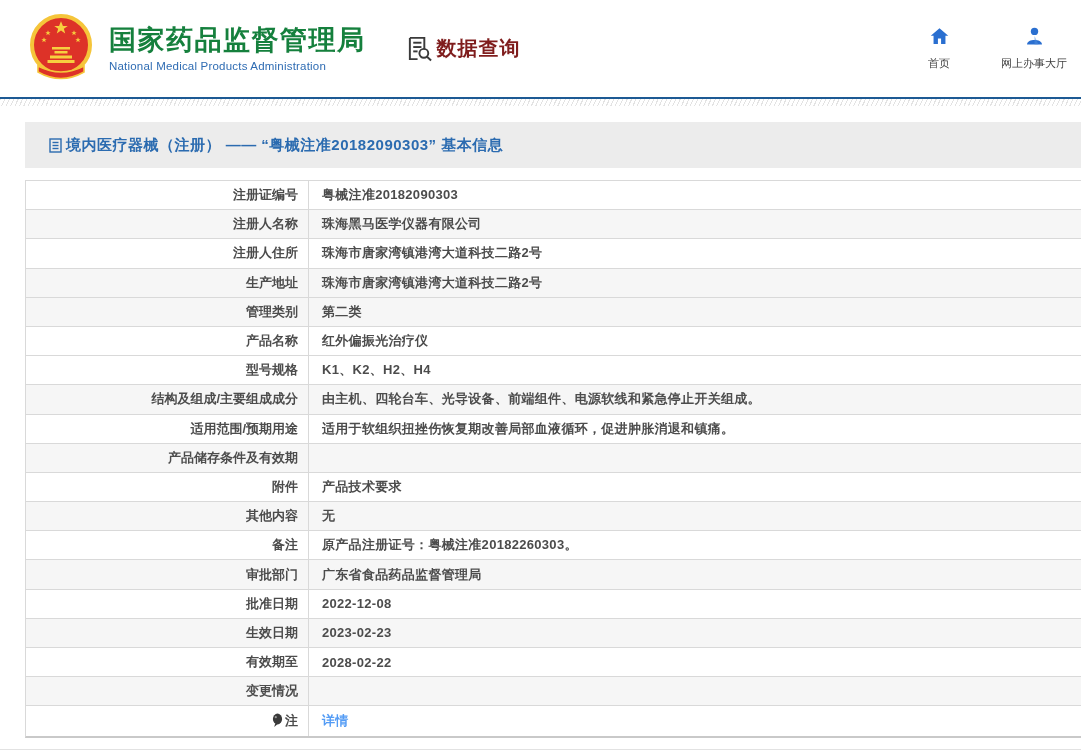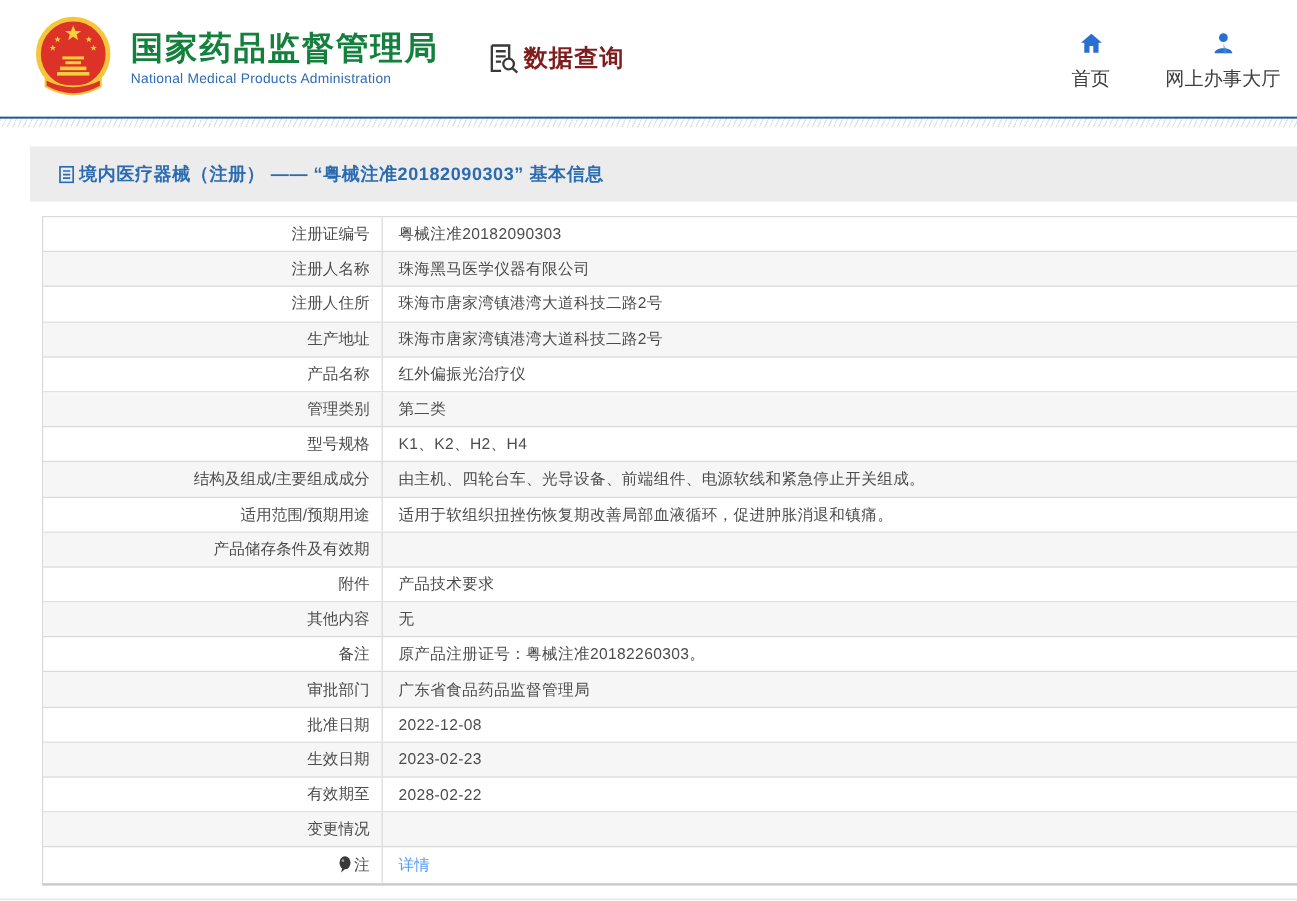--- a/index.html
+++ b/index.html
@@ -24,43 +24,44 @@
   .data-query {
     display:flex; align-items:center; margin-left:40px; cursor:pointer;
   }
   .data-query svg { width:27px; height:27px; }
   .data-query-label { font-size:20px; font-weight:600; color:#7f1d1d; margin-left:4px; letter-spacing:1px; }
   .header-nav {
     position:absolute; right:14px; top:26px; display:flex; gap:38px;
   }
   .nav-item { display:flex; flex-direction:column; align-items:center; cursor:pointer; min-width:48px; }
   .nav-item svg { width:21px; height:21px; }
-  .nav-label { font-size:16px; color:#3f3f3f; margin-top:9px; white-space:nowrap; }
+  .nav-label { font-size:11px; color:#3f3f3f; margin-top:9px; white-space:nowrap; }
 
   
   .top-line { height:2px; background:#1d5a94; width:100%; }
   .hatch {
     height:7px; width:100%;
     background:repeating-linear-gradient(115deg,#e3e3e3 0 1px,#ffffff 1px 4px);
   }
 
   
   .main { margin-left:25px; padding-top:16px; }
   .title-bar {
     height:46px; background:#ececec; display:flex; align-items:center;
     padding-left:24px;
   }
   .title-bar .doc-icon { flex:0 0 auto; margin-right:4px; display:flex; }
   .page-title { font-size:15px; font-weight:bold; color:#2b6bb0; letter-spacing:0.5px; }
 
   
   .info-table {
-    margin-left:10px; margin-top:12px;
+    margin-top:12px;
     border-top:1px solid #d9d9d9; border-left:1px solid #d9d9d9;
     border-bottom:2px solid #c9c9c9;
+    font-weight:bold;
   }
   .row { display:flex; height:29.2px; border-bottom:1px solid #d9d9d9; }
   .row:last-child { border-bottom:none; }
   .row.alt { background:#f6f6f6;justify-content:center; }
   .row-label {
     width:283px; flex:0 0 auto; border-right:1px solid #d9d9d9;
     display:flex; align-items:center; justify-content:flex-end;
     padding-right:10px; font-size:13px; color:#4c4c4c;
   }
   .row-label .balloon { margin-right:2px; display:flex; }
@@ -160,31 +161,31 @@
           <span>注册人住所</span>
         </div>
         <div class="row-value">珠海市唐家湾镇港湾大道科技二路2号</div>
       </div>
       <div class="row alt">
         <div class="row-label">
           <span>生产地址</span>
         </div>
         <div class="row-value">珠海市唐家湾镇港湾大道科技二路2号</div>
       </div>
+      <div class="row alt">
+        <div class="row-label">
+          <span>管理类别</span>
+        </div>
+        <div class="row-value">第二类</div>
+      </div>
       <div class="row">
         <div class="row-label">
           <span>产品名称</span>
         </div>
         <div class="row-value">红外偏振光治疗仪</div>
-      </div>
-      <div class="row alt">
-        <div class="row-label">
-          <span>管理类别</span>
-        </div>
-        <div class="row-value">第二类</div>
       </div>
       <div class="row">
         <div class="row-label">
           <span>型号规格</span>
         </div>
         <div class="row-value">K1、K2、H2、H4</div>
       </div>
       <div class="row alt">
         <div class="row-label">
           <span>结构及组成/主要组成成分</span>

